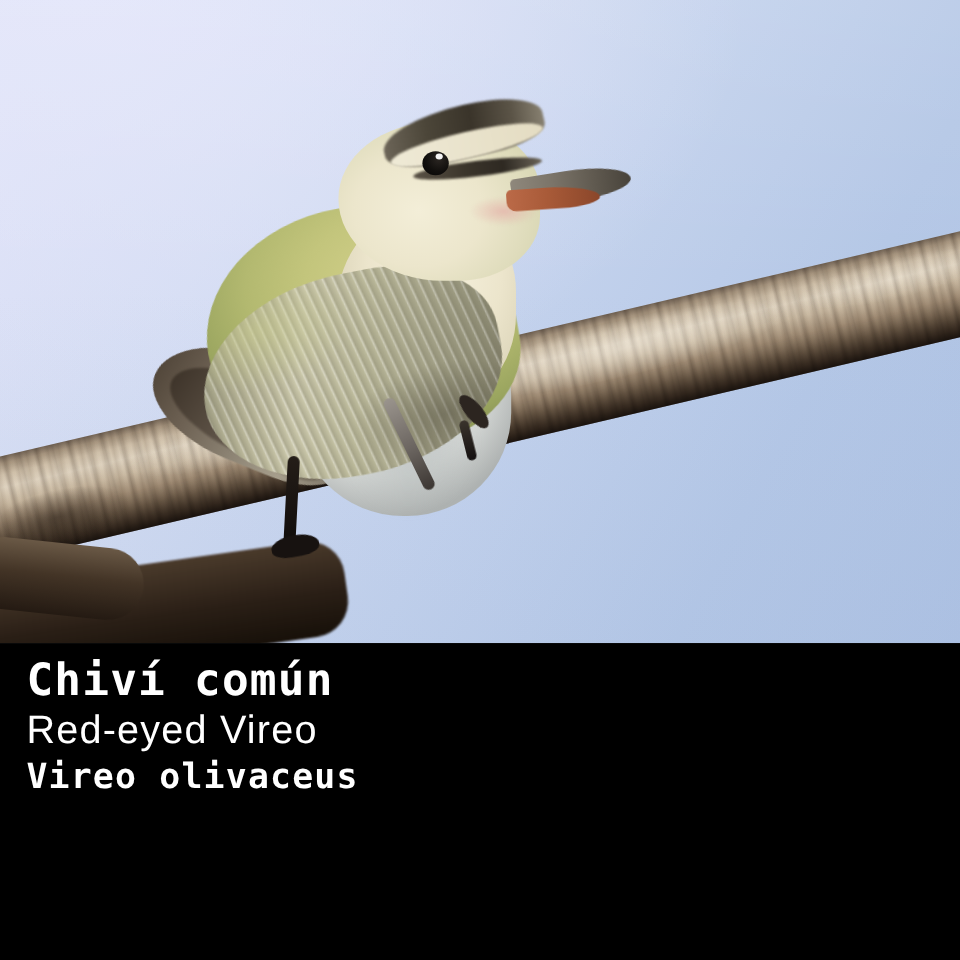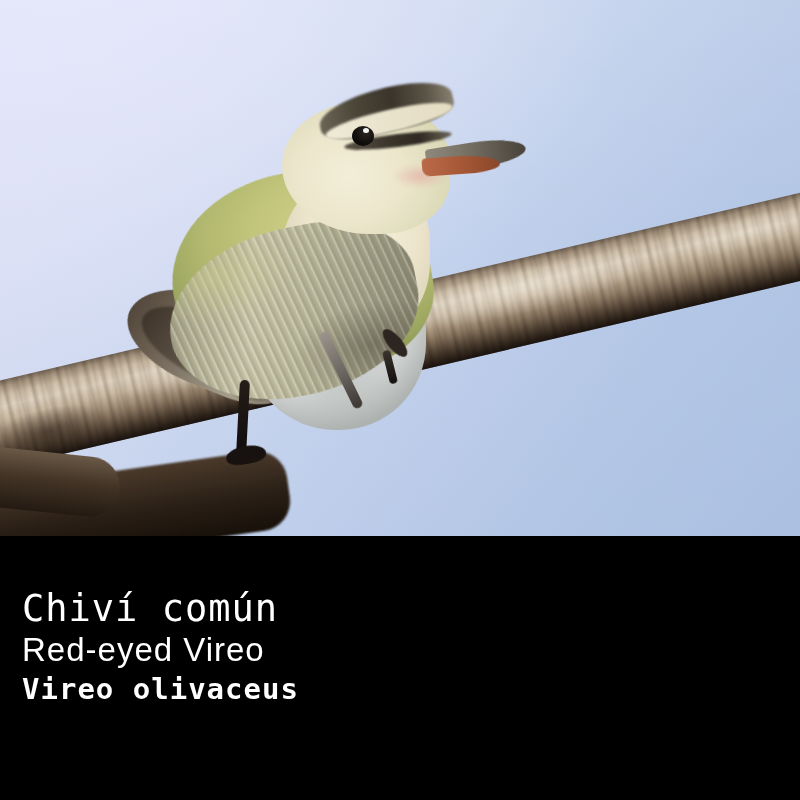--- a/index.html
+++ b/index.html
@@ -320,26 +320,25 @@
     background: #000000;
   }
   #names {
     position: absolute;
     left: 22px;
     top: 10px;
     color: #ffffff;
   }
   #common-name {
     font-family: "DejaVu Sans Mono", monospace;
-    font-weight: normal;
+    font-weight: bold;
     font-size: 37px;
     line-height: 42px;
     letter-spacing: 1px;
     white-space: nowrap;
-    margin-top: 42px;
   }
   #english-name {
     font-family: Liberation Sans, sans-serif;
     font-weight: normal;
     font-size: 33px;
     line-height: 40px;
     letter-spacing: 1px;
     white-space: nowrap;
   }
   #scientific-name {

